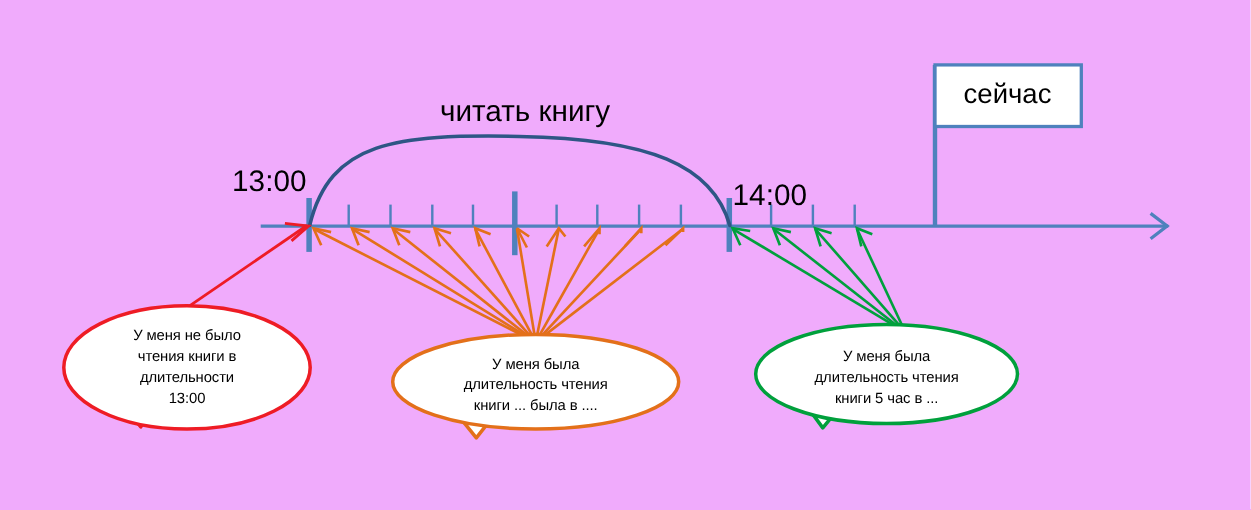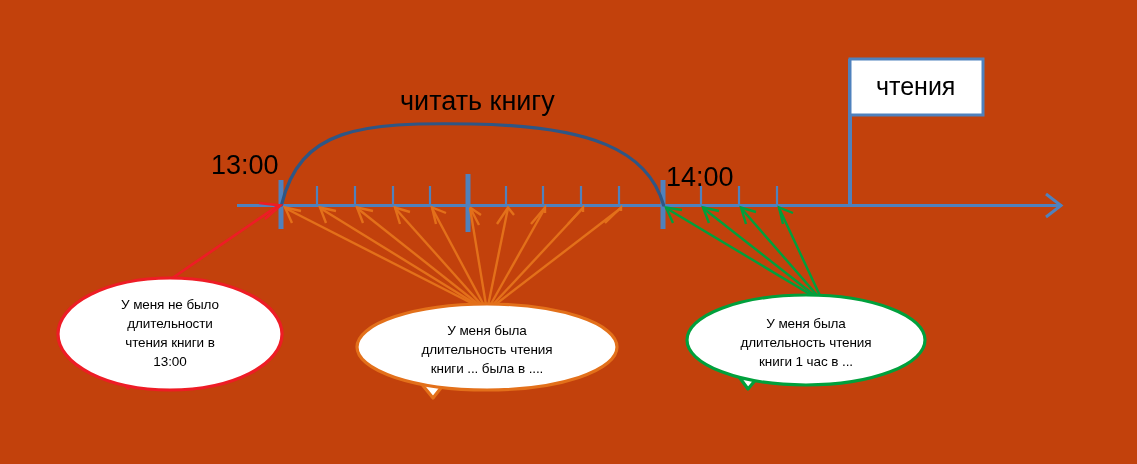--- a/index.html
+++ b/index.html
@@ -7,21 +7,21 @@
     padding: 0;
     background: #ffffff;
   }
   body {
     font-family: "Liberation Sans", sans-serif;
   }
   #diagram-root {
     position: relative;
     width: 1137px;
     height: 464px;
-    background: #c2410c;
+    background: #f0abfc;
     overflow: hidden;
   }
   #diagram-svg {
     position: absolute;
     left: 0;
     top: 0;
     width: 1137px;
     height: 464px;
   }
   .axis-line {
@@ -238,34 +238,34 @@
     </g>
 
   </svg>
 
   <div class="label-span" style="left:400px; top:88px;">читать книгу</div>
 
   <div class="label-time" style="left:211px; top:152px;">13:00</div>
 
   <div class="label-time" style="left:666px; top:164px;">14:00</div>
 
-  <div class="label-flag" style="left:876px; top:74px;">чтения</div>
+  <div class="label-flag" style="left:876px; top:74px;">сейчас</div>
 
   <div class="bubble-text" style="left:70px; top:295px; width:200px;">
     <div>У меня не было</div>
+    <div>чтения книги в</div>
     <div>длительности</div>
-    <div>чтения книги в</div>
     <div>13:00</div>
   </div>
 
   <div class="bubble-text" style="left:367px; top:321px; width:240px;">
     <div>У меня была</div>
     <div>длительность чтения</div>
     <div>книги ... была в ....</div>
   </div>
 
   <div class="bubble-text" style="left:692px; top:314px; width:228px;">
     <div>У меня была</div>
     <div>длительность чтения</div>
-    <div>книги 1 час в ...</div>
+    <div>книги 5 час в ...</div>
   </div>
 
 </div>
 
 </body></html>

